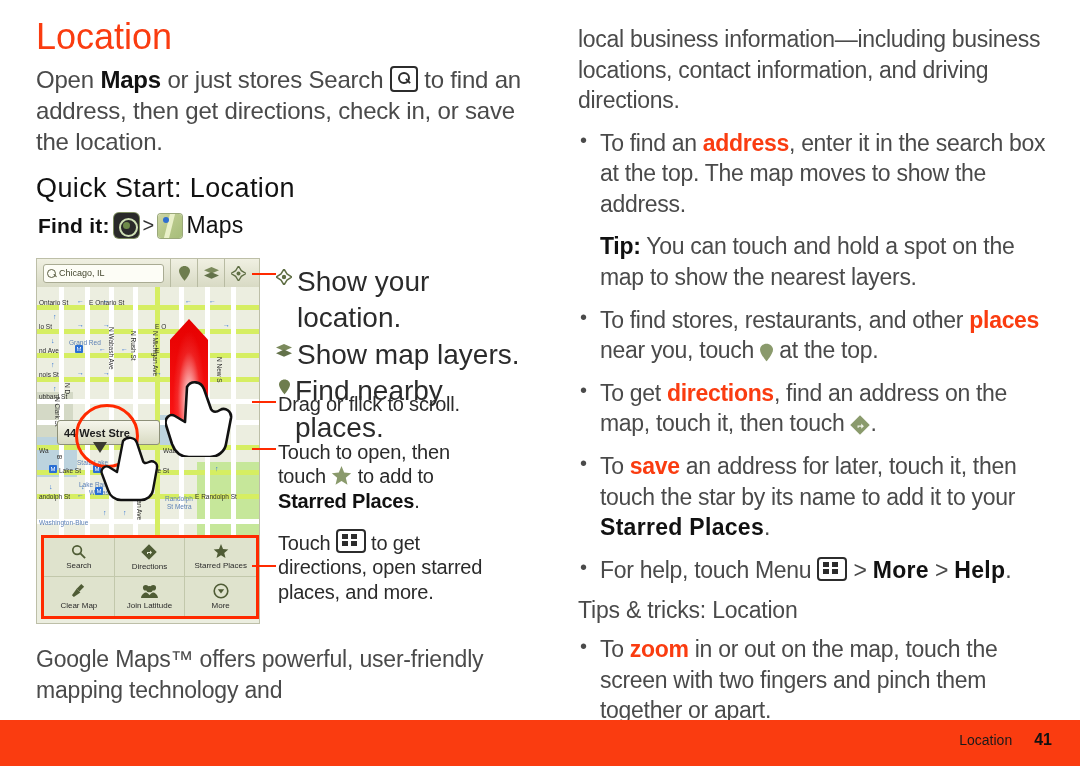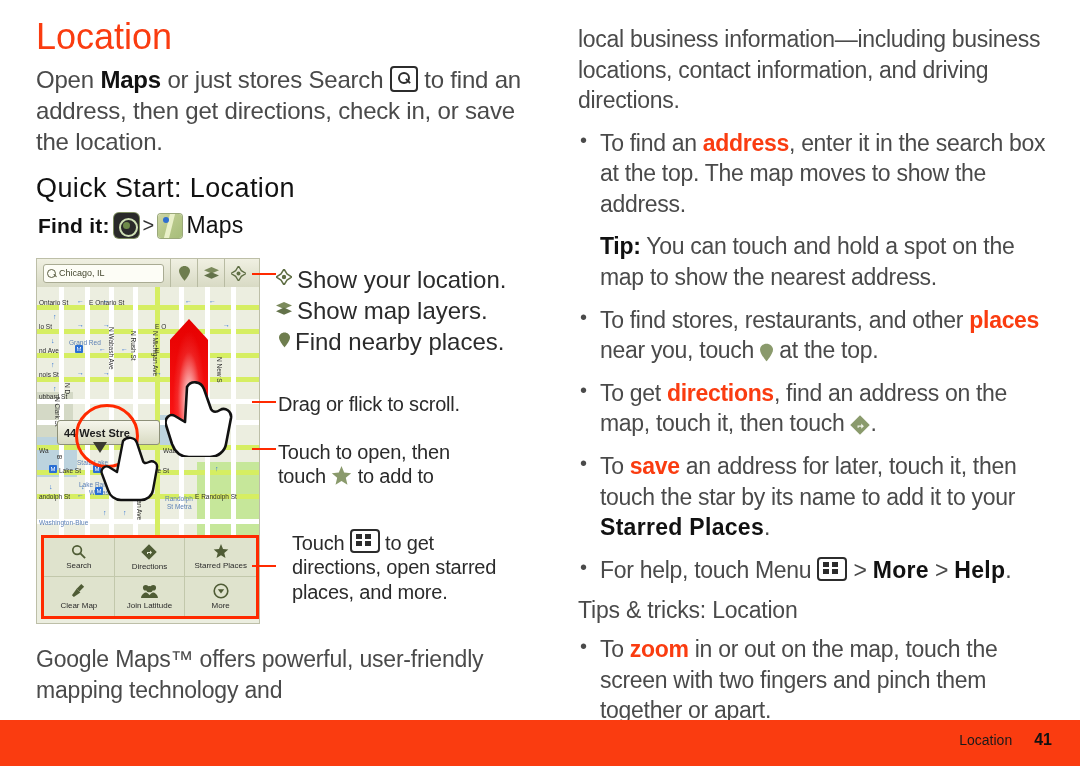--- a/index.html
+++ b/index.html
@@ -187,21 +187,21 @@
   }
   .menugrid .cell:nth-child(3n){border-right:none;}
   .menugrid .cell:nth-child(n+4){border-bottom:none;}
 
   
   .callout{position:absolute;font-size:20px;color:#2b2b2b;letter-spacing:-.2px;line-height:1.22;}
   .callout b{font-weight:700;color:#111;}
   .lead{position:absolute;height:2px;background:#ff2a00;}
 
   .callout-list{position:absolute;left:276px;top:264px;width:250px;}
-  .callout-list .row{display:flex;align-items:flex-start;gap:5px;font-size:24px;color:#2b2b2b;line-height:1.30;}
+  .callout-list .row{display:flex;align-items:flex-start;gap:5px;font-size:28px;color:#2b2b2b;line-height:1.30;}
 
   
   .footer{
     position:absolute;left:0;bottom:0;width:1080px;height:46px;background:#fa3c10;
   }
   .footer .inner{
     position:absolute;right:28px;top:11px;font-size:14px;color:#1a1a1a;
     display:flex;align-items:baseline;gap:22px;
   }
   .footer .pg{font-weight:700;font-size:16px;color:#111;}
@@ -445,36 +445,37 @@
 
   <div class="callout" style="left:278px;top:392px;">
     <span>Drag or flick to scroll.</span>
   </div>
 
   <div class="callout" style="left:278px;top:440px;width:240px;">
     <div>Touch to open, then</div>
     <div><span>touch </span><svg class="ico-star" viewBox="0 0 18 17">
           <path d="M9 0l2.3 5.6 6 .5-4.6 4 1.4 5.9L9 12.8 3.9 16l1.4-5.9-4.6-4 6-.5z" fill="#8a9a6c"></path>
         </svg><span> to add to</span></div>
-  </div>
-
-  <div class="callout" style="left:292px;top:529px;width:250px;">
+    <div><b>Starred Places</b><span>.</span></div>
+  </div>
+
+  <div class="callout" style="left:278px;top:529px;width:250px;">
     <div><span>Touch </span><span class="ico ico-menu-box"><i></i><i></i><i></i><i></i></span><span> to get</span></div>
     <div>directions, open starred</div>
     <div>places, and more.</div>
   </div>
 
   <div class="col-right">
 
     <p class="r-para">local business information—including business locations, contact information, and driving directions.</p>
 
     <ul class="bullets">
       <li><span>To find an </span><span class="hi">address</span><span>, enter it in the search box at the top. The map moves to show the address.</span></li>
 
-      <li class="notip tip-line" style="list-style:none;"><span class="bold">Tip:</span><span> You can touch and hold a spot on the map to show the nearest address.</span></li>
+      <li class="notip tip-line" style="list-style:none;"><span class="bold">Tip:</span><span> You can touch and hold a spot on the map to show the nearest layers.</span></li>
 
       <li><span>To find stores, restaurants, and other </span><span class="hi">places</span><span> near you, touch </span><svg class="ico-pin" viewBox="0 0 11 15">
             <path d="M5.5 0C2.5 0 0 2.3 0 5.1 0 8.6 5.5 15 5.5 15S11 8.6 11 5.1C11 2.3 8.5 0 5.5 0z" fill="#8a9a6c"></path>
           </svg><span> at the top.</span></li>
 
       <li><span>To get </span><span class="hi">directions</span><span>, find an address on the map, touch it, then touch </span><svg class="ico-dir" viewBox="0 0 16 16">
             <rect x="2.5" y="2.5" width="11" height="11" transform="rotate(45 8 8)" fill="#8a9a6c"></rect>
             <path d="M6 10.2V8.4h3V6.8l2.1 2.1L9 11v-1.6H7v0.8z" fill="#f2f4ea"></path>
           </svg><span>.</span></li>
 

